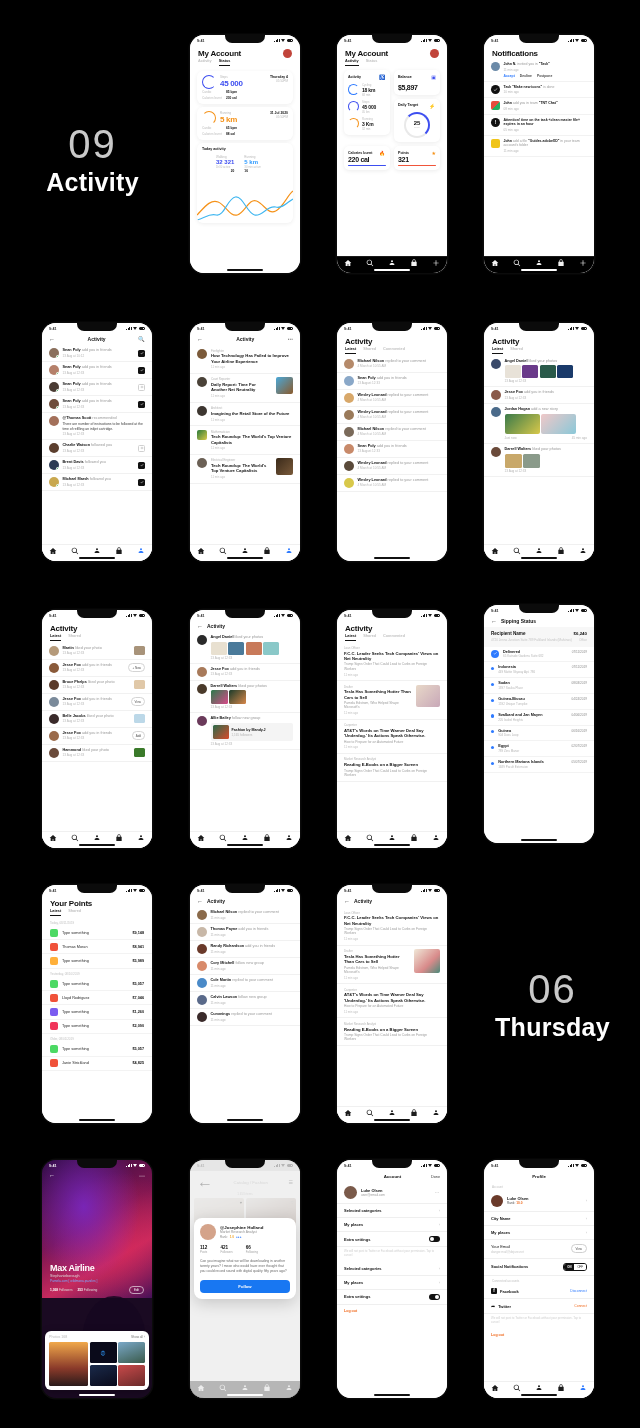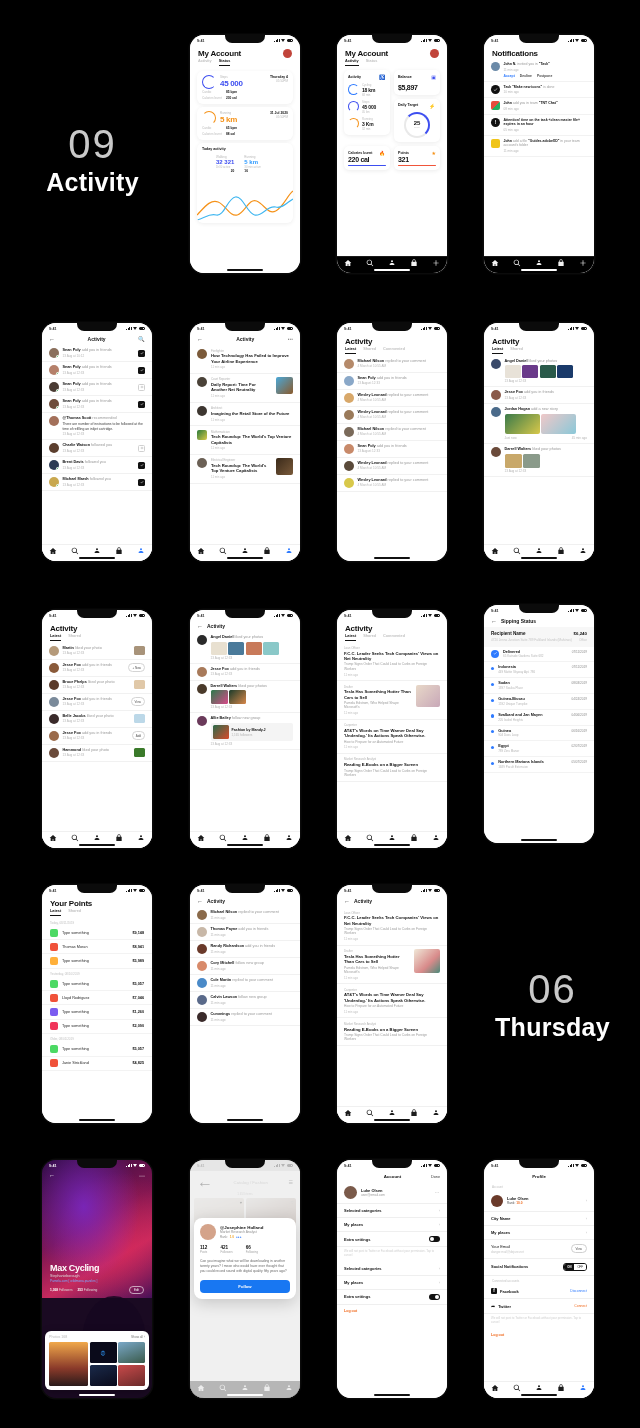--- a/index.html
+++ b/index.html
@@ -1678,21 +1678,21 @@
             </span>
             <span class="wifi"></span>
             <span class="batt"></span>
           </div>
       </div>
       <div style="position:relative;z-index:4;display:flex;justify-content:space-between;padding:1px 7px;color:#fff;font-size:6px;">
         <span>←</span>
         <span>⋯</span>
       </div>
       <div class="hero-txt" style="bottom:104px;">
-        <div class="hero-name">Max Cycling</div>
+        <div class="hero-name">Max Airline</div>
         <div class="hero-sub">Stephanieborough</div>
         <div class="hero-link">Pamela.com [ wildmana.puzzles ]</div>
         <div class="hero-stats">
           <span><b>1,368</b> <span>Followers</span></span>
           <span><b>253</b> <span>Following</span></span>
           <span class="hero-edit">Edit</span>
         </div>
       </div>
       <div class="photos-card">
         <div class="photos-head">

